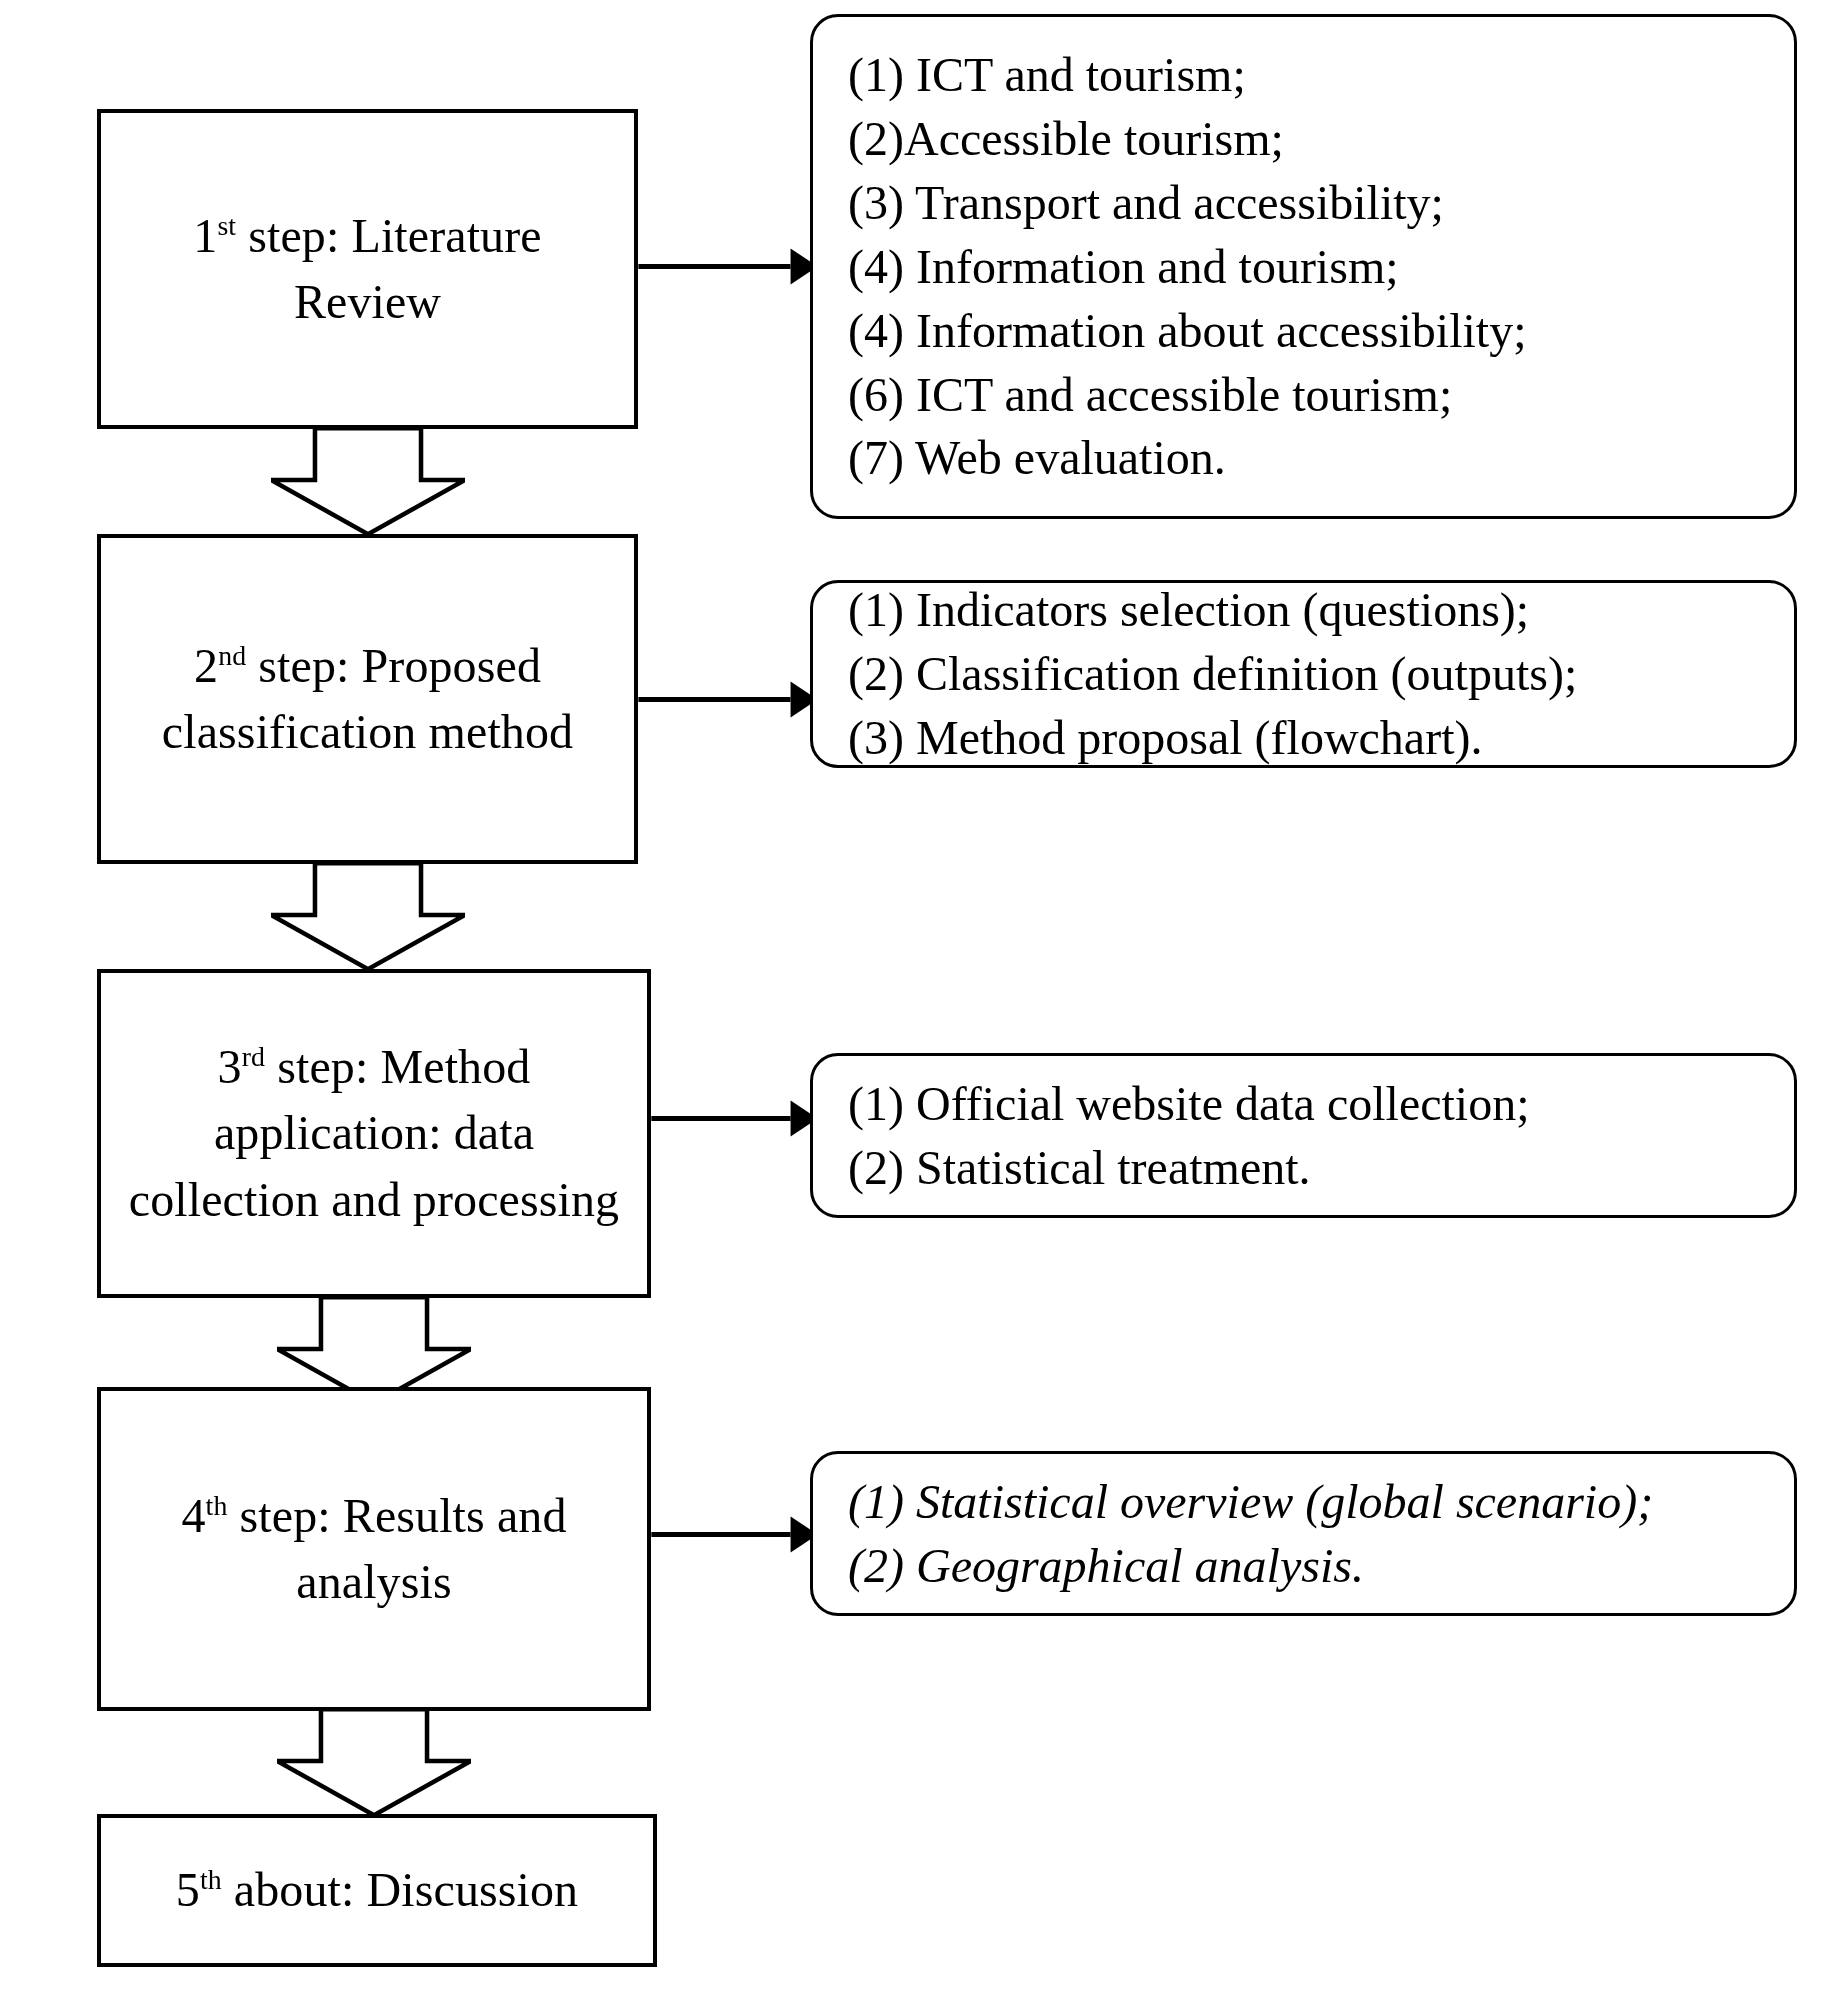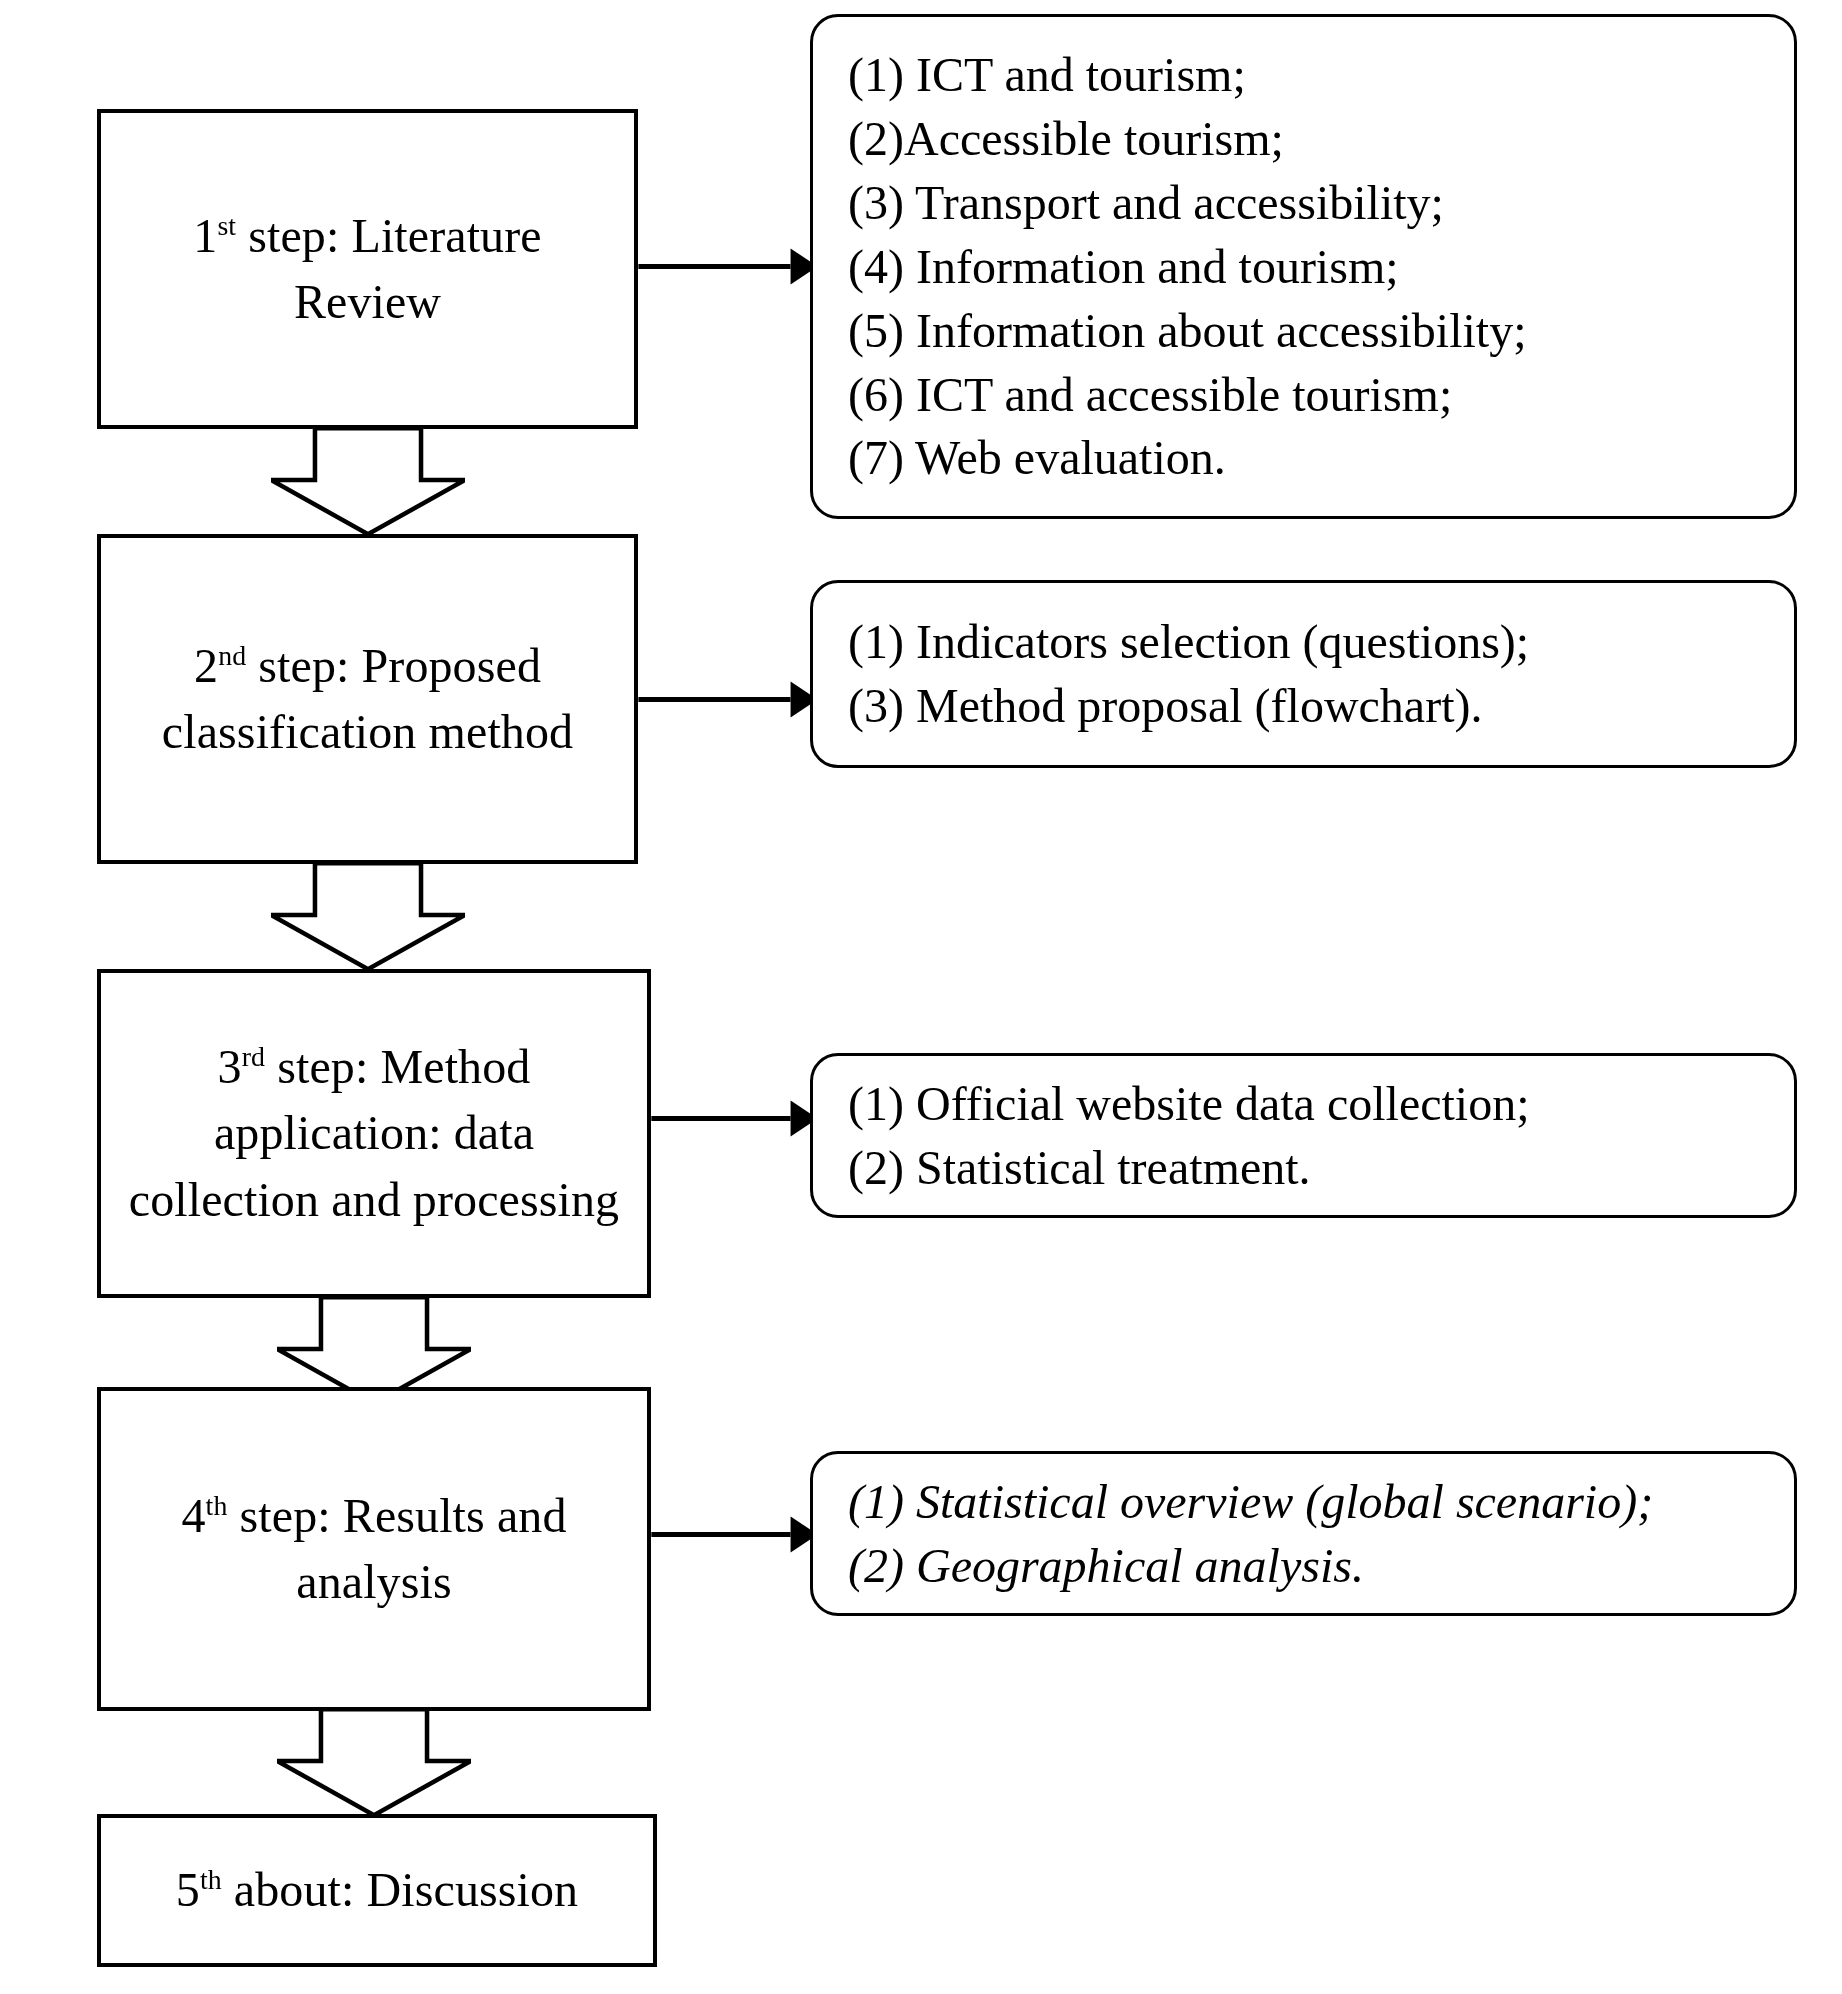--- a/index.html
+++ b/index.html
@@ -86,21 +86,21 @@
       <line x1="0" y1="38" x2="236" y2="38" stroke="#000" stroke-width="8"></line>
       <polygon points="236,10 278,38 236,66" fill="#000"></polygon>
     </svg>
   </div>
 
   <div class="detail-panel" style="left:810px; top:14.3px; width:987px; height:505px;">
     <div class="detail-line">(1) ICT and tourism;</div>
     <div class="detail-line">(2)Accessible tourism;</div>
     <div class="detail-line">(3) Transport and accessibility;</div>
     <div class="detail-line">(4) Information and tourism;</div>
-    <div class="detail-line">(5) Information about accessibility;</div>
+    <div class="detail-line">(4) Information about accessibility;</div>
     <div class="detail-line">(6) ICT and accessible tourism;</div>
     <div class="detail-line">(7) Web evaluation.</div>
   </div>
 
   <div class="down-arrow" style="left:271px; top:428px; width:194px; height:109px;">
     <svg width="194" height="109" viewBox="0 0 300 168">
       <polygon points="68,0 232,0 232,80 300,80 150,164 0,80 68,80" fill="#ffffff" stroke="#000000" stroke-width="7" stroke-linejoin="miter"></polygon>
     </svg>
   </div>
 
@@ -112,20 +112,21 @@
 
   <div class="h-arrow" style="left:638px; top:675px; width:180px; height:49px;">
     <svg width="180" height="49" viewBox="0 0 278 76">
       <line x1="0" y1="38" x2="236" y2="38" stroke="#000" stroke-width="8"></line>
       <polygon points="236,10 278,38 236,66" fill="#000"></polygon>
     </svg>
   </div>
 
   <div class="detail-panel" style="left:810px; top:580px; width:987px; height:188px;">
     <div class="detail-line">(1) Indicators selection (questions);</div>
+    <div class="detail-line">(2) Classification definition (outputs);</div>
     <div class="detail-line">(3) Method proposal (flowchart).</div>
   </div>
 
   <div class="down-arrow" style="left:271px; top:863px; width:194px; height:109px;">
     <svg width="194" height="109" viewBox="0 0 300 168">
       <polygon points="68,0 232,0 232,80 300,80 150,164 0,80 68,80" fill="#ffffff" stroke="#000000" stroke-width="7" stroke-linejoin="miter"></polygon>
     </svg>
   </div>
 
   <div class="step-box" style="left:97px; top:969px; width:554px; height:329px;">

